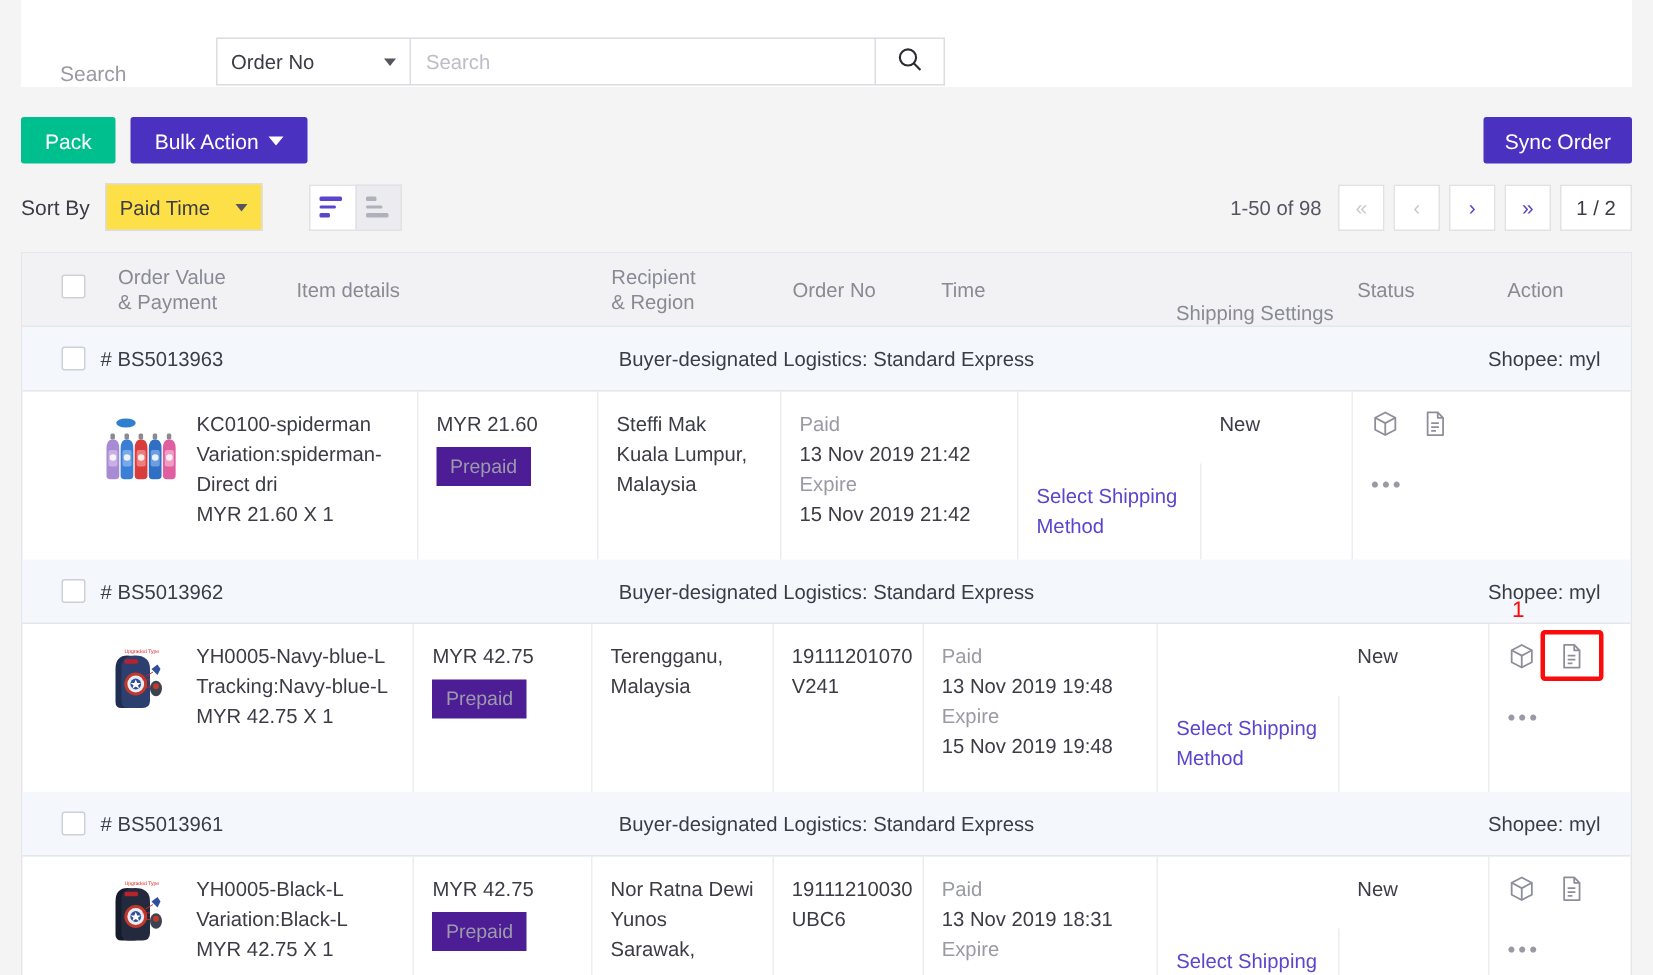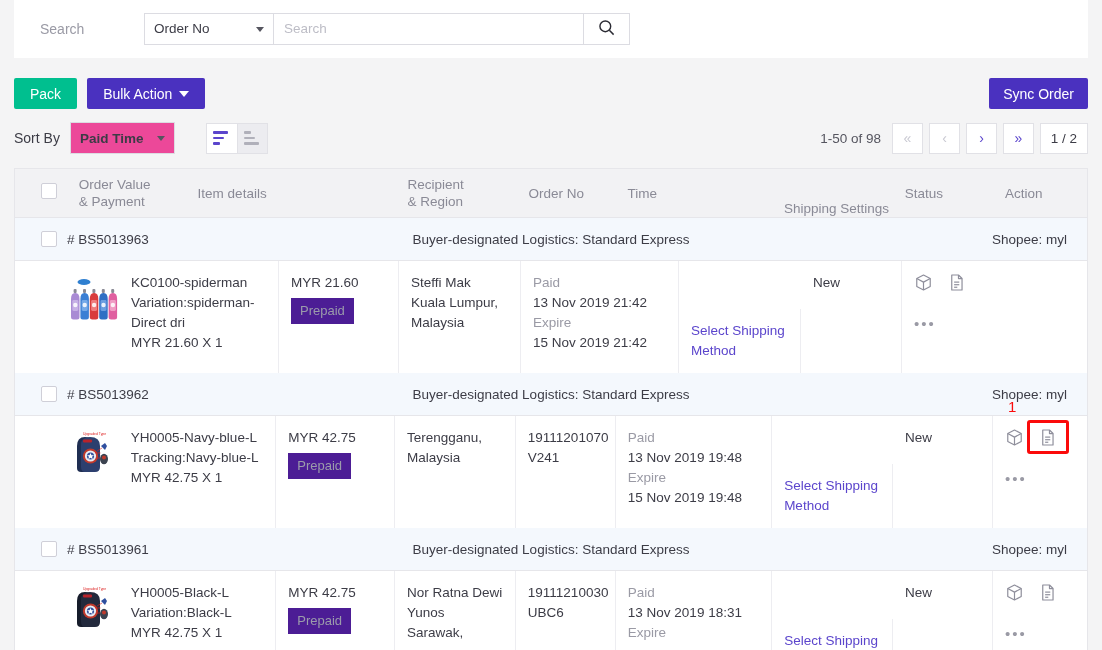--- a/index.html
+++ b/index.html
@@ -6,21 +6,21 @@
   body{
     width:1102px;height:650px;overflow:hidden;
     background:#f4f4f5;
     font-family:"Liberation Sans", sans-serif;
     font-size:13px;color:#3c3c46;
     -webkit-font-smoothing:antialiased;
   }
   
   .search-panel{
     background:#ffffff;margin:0 14px;height:57px;
-    display:flex;align-items:center;
+    display:flex;align-items:flex-end;
     border-bottom:1px solid #fff;
   }
   .search-label{
     width:130px;padding-left:26px;color:#9a9aa5;font-size:14px;box-sizing:border-box;
   }
   .search-group{display:flex;align-items:stretch;height:32px;}
   .sel-wrap{
     position:relative;width:130px;border:1px solid #dcdce2;background:#fff;
     display:flex;align-items:center;box-sizing:border-box;
   }
@@ -53,22 +53,22 @@
   .btn-bulk .bcaret{
     margin-left:7px;width:0;height:0;
     border-left:5px solid transparent;border-right:5px solid transparent;
     border-top:6px solid #fff;display:inline-block;
   }
   .btn-sync{background:#4a31bf;margin-left:auto;padding:0 14px;}
   
   .sortrow{padding:13px 14px 0 14px;display:flex;align-items:center;}
   .sort-label{color:#3c3c46;font-size:14px;margin-right:10px;}
   .sort-sel{
-    position:relative;width:105px;height:32px;border:1px solid #dcdce2;background:#ec4899;
-    display:flex;align-items:center;box-sizing:border-box;margin-right:31px;font-weight:bold;
+    position:relative;width:105px;height:32px;border:1px solid #dcdce2;background:#fde047;
+    display:flex;align-items:center;box-sizing:border-box;margin-right:31px;
   }
   .sort-sel .sel-text{padding-left:9px;font-size:13.5px;}
   .sortbtn{
     width:31px;height:31px;border:1px solid #e1e1e6;box-sizing:border-box;
     display:flex;flex-direction:column;align-items:flex-start;justify-content:center;
     cursor:pointer;padding-left:6px;
   }
   .sortbtn.active{background:#fff;border-right:none;}
   .sortbtn.inactive{background:#ececf0;}
   .sortbtn i{display:block;height:2.5px;margin:1.5px 0;border-radius:1px;}

